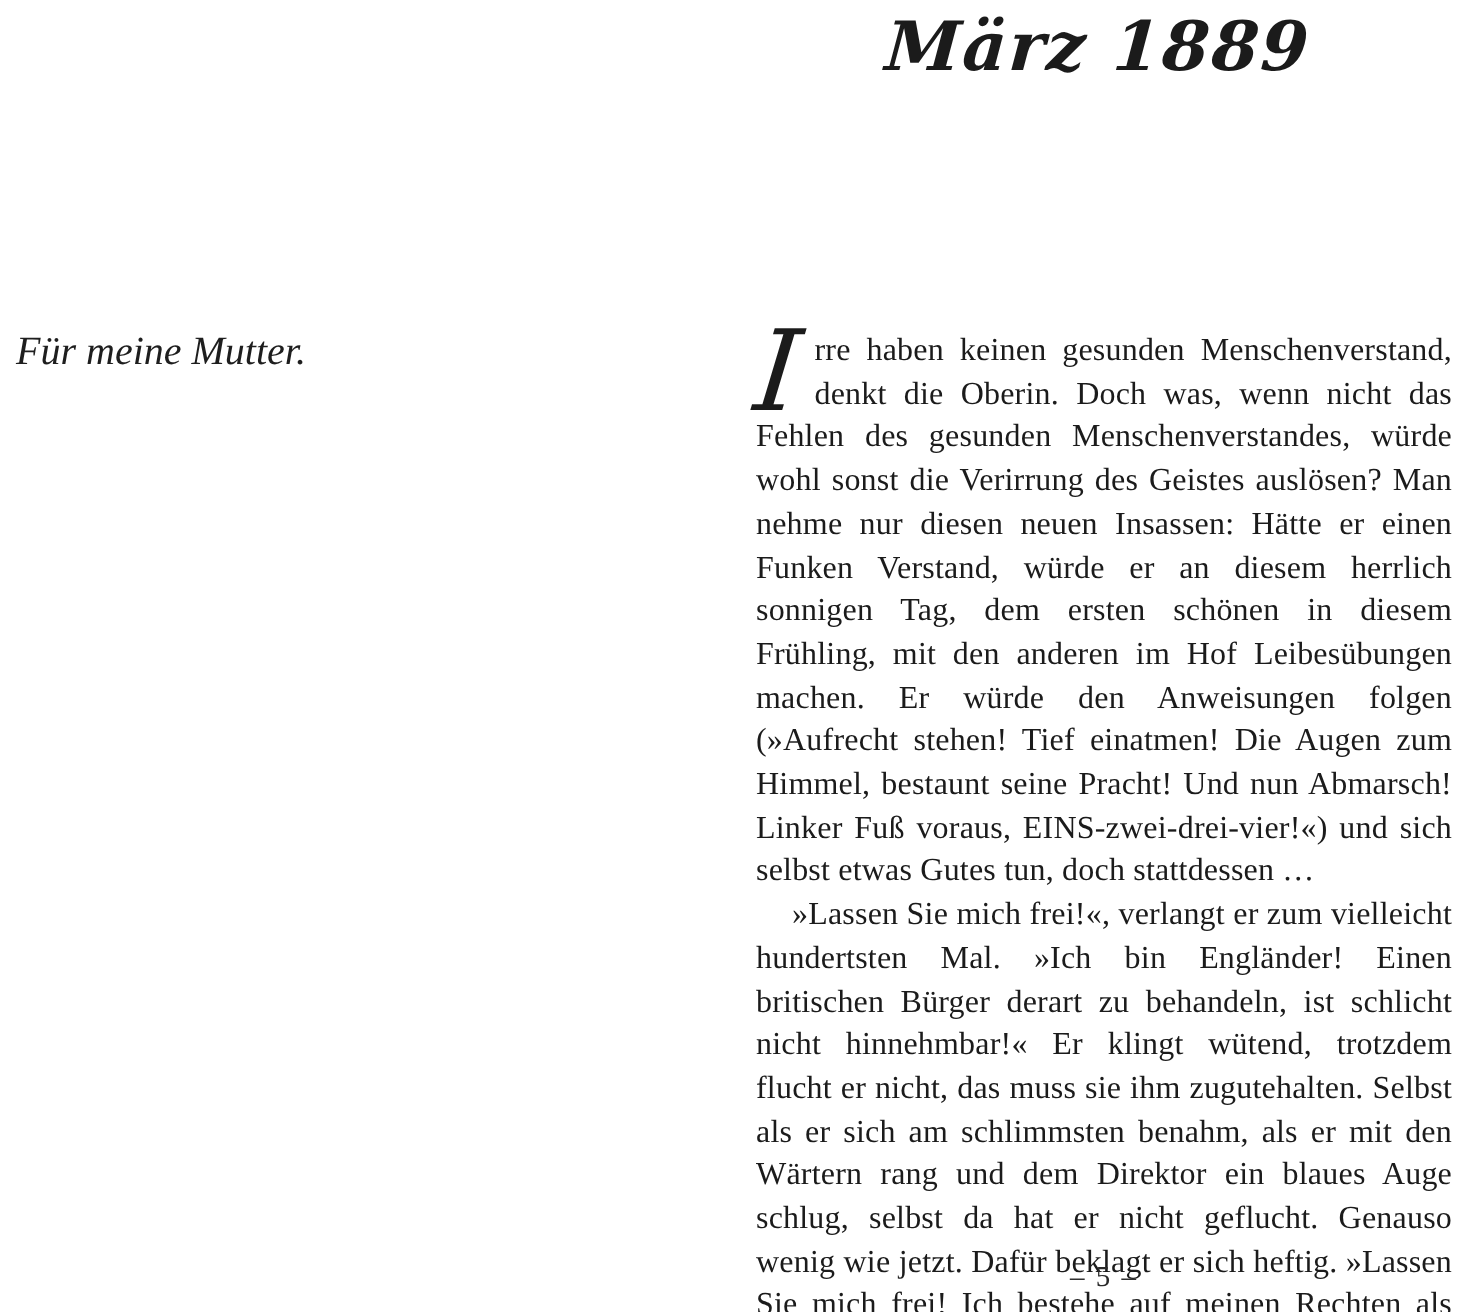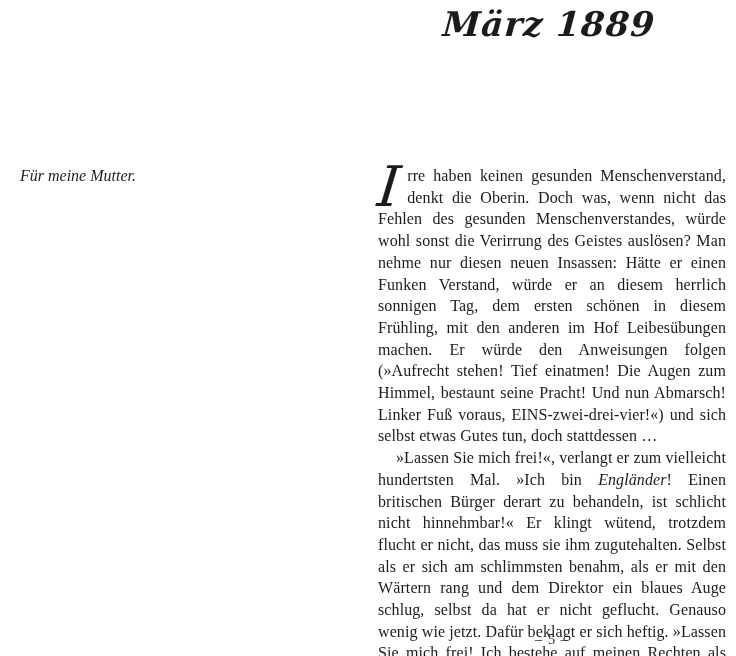--- a/index.html
+++ b/index.html
@@ -26,24 +26,24 @@
     font-style: italic;
     font-weight: 700;
     font-size: 34px;
     line-height: 48px;
     letter-spacing: 1px;
     transform: skewX(-4deg);
     white-space: nowrap;
   }
   .dedication {
     position: absolute;
-    left: 20px;
+    left: 8px;
     top: 165px;
     font-style: italic;
-    font-size: 16px;
+    font-size: 20px;
     line-height: 22px;
     color: #1e1e1e;
   }
   .body-column {
     position: absolute;
     left: 378px;
     top: 165px;
     width: 348px;
     text-align: justify;
     font-size: 16px;
@@ -60,21 +60,20 @@
   .drop-cap {
     float: left;
     font-family: "DejaVu Serif", serif;
     font-style: italic;
     font-size: 56px;
     line-height: 40px;
     padding: 2px 7px 0 0;
     transform: skewX(-6deg);
   }
   .emphasis-italic {
-    font-style: italic;
   }
   .page-number {
     position: absolute;
     left: 378px;
     top: 631px;
     width: 348px;
     text-align: center;
     font-size: 14.5px;
     letter-spacing: 1px;
     color: #2a2a2a;

